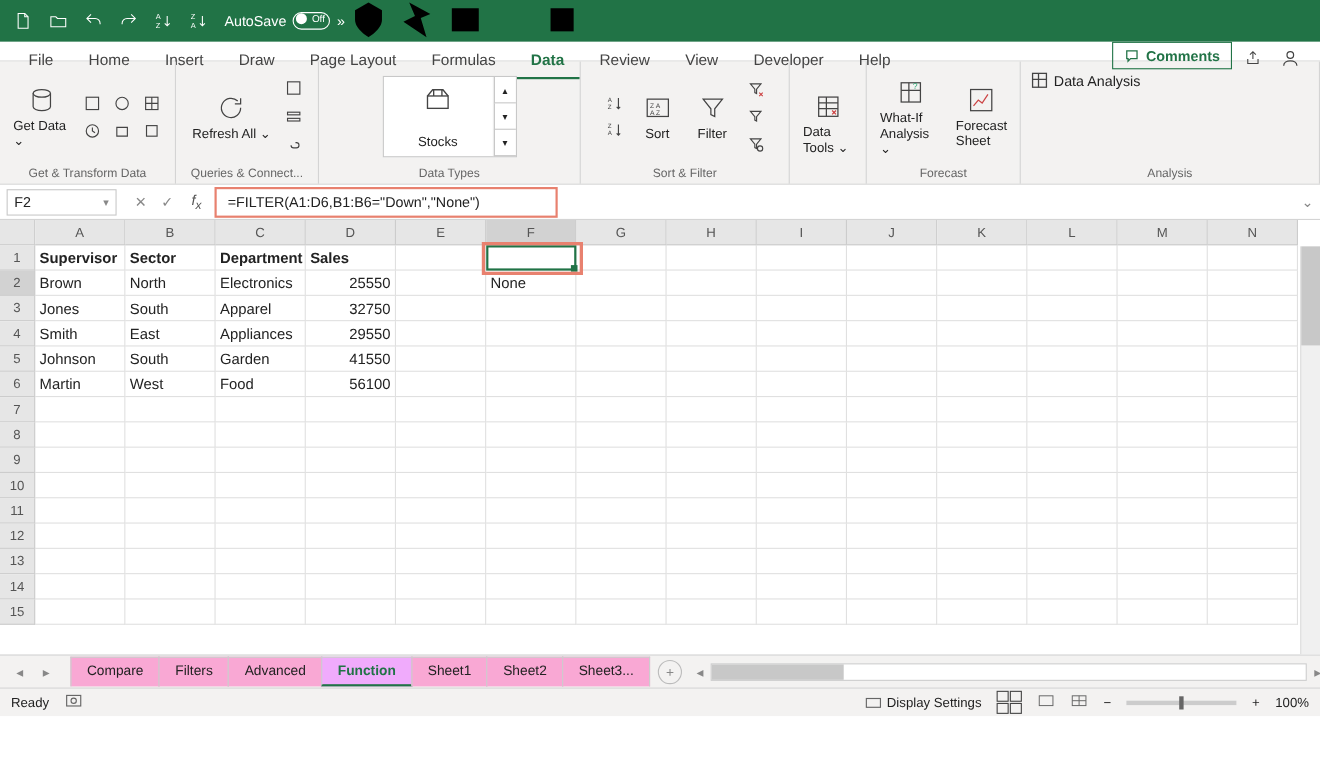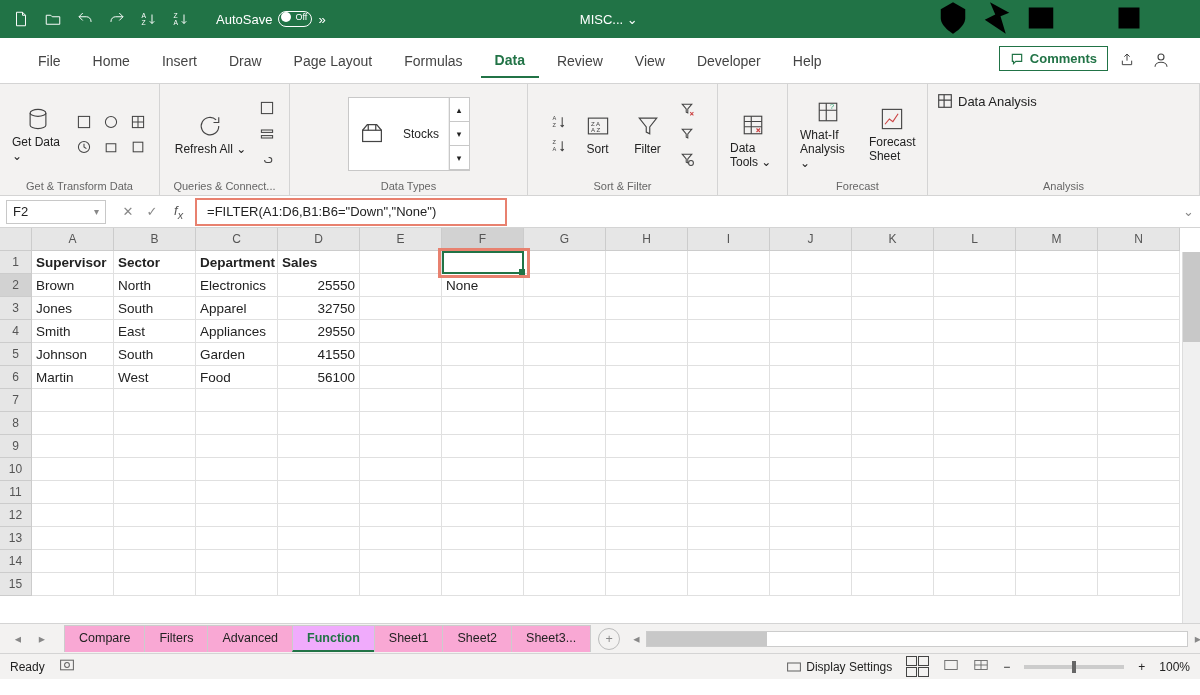--- a/index.html
+++ b/index.html
@@ -1,42 +1,42 @@
 <!DOCTYPE html>
 <html><head>
 <meta charset="utf-8">
 <style>
 * { margin:0; padding:0; box-sizing:border-box; font-family:"Segoe UI",Arial,sans-serif; }
 body { width:1200px; height:695px; overflow:hidden; background:#fff; font-size:13px; color:#222; }
 .titlebar { height:38px; background:#217346; display:flex; align-items:center; color:#fff; padding:0 6px; }
 .titlebar .qat { display:flex; gap:2px; align-items:center; }
 .titlebar .qat .qbtn { width:30px; height:30px; display:flex; align-items:center; justify-content:center; cursor:pointer; }
 .titlebar .qat .qbtn svg { width:18px; height:18px; fill:none; stroke:#fff; stroke-width:1.3; }
-.titlebar .autosave { display:flex; align-items:center; gap:6px; margin-left:20px; font-size:13px; }
+.titlebar .autosave { display:flex; align-items:center; gap:6px; margin-left:8px; font-size:13px; }
 .toggle { width:34px; height:16px; border:1px solid #fff; border-radius:8px; position:relative; display:flex; align-items:flex-start; padding:0 4px; font-size:9px; }
 .toggle .knob { width:10px; height:10px; border-radius:50%; background:#fff; position:absolute; left:2px; }
 .titlebar .doc { flex:1; text-align:center; display:flex; align-items:center; justify-content:center; gap:40px; }
 .titlebar .winctl { display:flex; gap:2px; }
 .titlebar .winctl .qbtn { width:42px; }
-.ribtabs { height:46px; background:#fff; border-bottom:1px solid #d4d4d4; display:flex; align-items:center; padding:0 24px; gap:4px; }
+.ribtabs { height:18px; background:#fff; border-bottom:1px solid #d4d4d4; display:flex; align-items:flex-start; padding:0 12px; gap:4px; }
 .ribtabs .tab { padding:8px 14px; font-size:14px; cursor:pointer; color:#444; }
 .ribtabs .tab.active { color:#217346; font-weight:600; border-bottom:2px solid #217346; }
 .ribtabs .spacer { flex:1; }
 .comments-btn { border:1px solid #217346; padding:4px 10px; color:#217346; font-weight:600; display:flex; align-items:center; gap:6px; margin-bottom:4px; }
 .ribtabs .ricon { width:30px; height:30px; display:flex; align-items:center; justify-content:center; margin-bottom:2px; }
 .ribbon { height:112px; background:#f3f2f1; border-bottom:1px solid #d4d4d4; display:flex; }
 .group { border-right:1px solid #d4d4d4; padding:4px 8px 0; display:flex; flex-direction:column; align-items:center; justify-content:space-between; }
 .group .body { display:flex; gap:6px; align-items:center; flex:1; }
 .group .label { font-size:11px; color:#666; padding-bottom:3px; text-align:center; width:100%; }
 .bigbtn { display:flex; flex-direction:column; align-items:center; padding:2px 4px; gap:2px; font-size:12px; cursor:pointer; min-width:44px; }
 .bigbtn svg { width:28px; height:28px; fill:none; stroke:#444; stroke-width:1.3; }
 .smicon { width:22px; height:22px; display:flex; align-items:center; justify-content:center; }
 .smicon svg { width:16px; height:16px; fill:none; stroke:#444; stroke-width:1.3; }
 .gallery { border:1px solid #c8c8c8; background:#fff; display:flex; }
-.gallery .gitem { width:100px; height:72px; display:flex; flex-direction:row; align-items:center; justify-content:center; gap:16px; font-size:12px; border-right:1px solid #eee; }
+.gallery .gitem { width:100px; height:72px; display:flex; flex-direction:column; align-items:center; justify-content:center; gap:16px; font-size:12px; border-right:1px solid #eee; }
 .gallery .gitem svg { width:30px; height:30px; fill:none; stroke:#444; stroke-width:1.3; }
 .gallery .gctrl { width:20px; display:flex; flex-direction:column; }
 .gallery .gctrl div { flex:1; display:flex; align-items:center; justify-content:center; border-bottom:1px solid #c8c8c8; border-left:1px solid #c8c8c8; font-size:9px; }
 .formulabar { height:32px; background:#fff; border-bottom:1px solid #d4d4d4; display:flex; align-items:center; padding:0 6px; gap:6px; }
 .namebox { width:100px; height:24px; border:1px solid #c8c8c8; padding:0 6px; display:flex; align-items:center; justify-content:space-between; font-size:13px; }
 .fxbtns { display:flex; gap:4px; padding:0 6px; }
 .fxbtns span { width:20px; text-align:center; color:#888; cursor:pointer; }
 .fxlabel { font-style:italic; color:#555; padding-right:6px; }
 .fxinput { flex:1; height:24px; padding:0 6px; display:flex; align-items:center; }
 .fxhighlight { border:2px solid #e8816f; height:28px; display:flex; align-items:center; padding:0 4px; }
@@ -111,27 +111,20 @@
       </div>
   </div>
   <div class="autosave">
     <span>AutoSave</span>
     <div class="toggle">
         <div class="knob"></div>
         <span style="margin-left:auto">Off</span>
       </div>
   </div>
   <div class="qbtn" style="margin-left:6px">»</div>
-  <div class="doc">
-    <span><span>MISC...</span> <span>⌄</span></span>
-    <div class="qbtn"><svg viewBox="0 0 24 24">
-          <circle cx="10" cy="10" r="6"></circle>
-          <path d="M15 15l5 5"></path>
-        </svg></div>
-  </div>
   <div class="winctl">
     <div class="qbtn"><svg viewBox="0 0 24 24">
           <path d="M12 3l7 4v5c0 5-7 9-7 9s-7-4-7-9V7z"></path>
         </svg></div>
     <div class="qbtn"><svg viewBox="0 0 24 24">
           <path d="M8 3l3 7-6 3 12 8-3-10 5-2z"></path>
         </svg></div>
     <div class="qbtn"><svg viewBox="0 0 24 24">
           <rect x="5" y="6" width="14" height="12"></rect>
           <path d="M5 10h14"></path>

